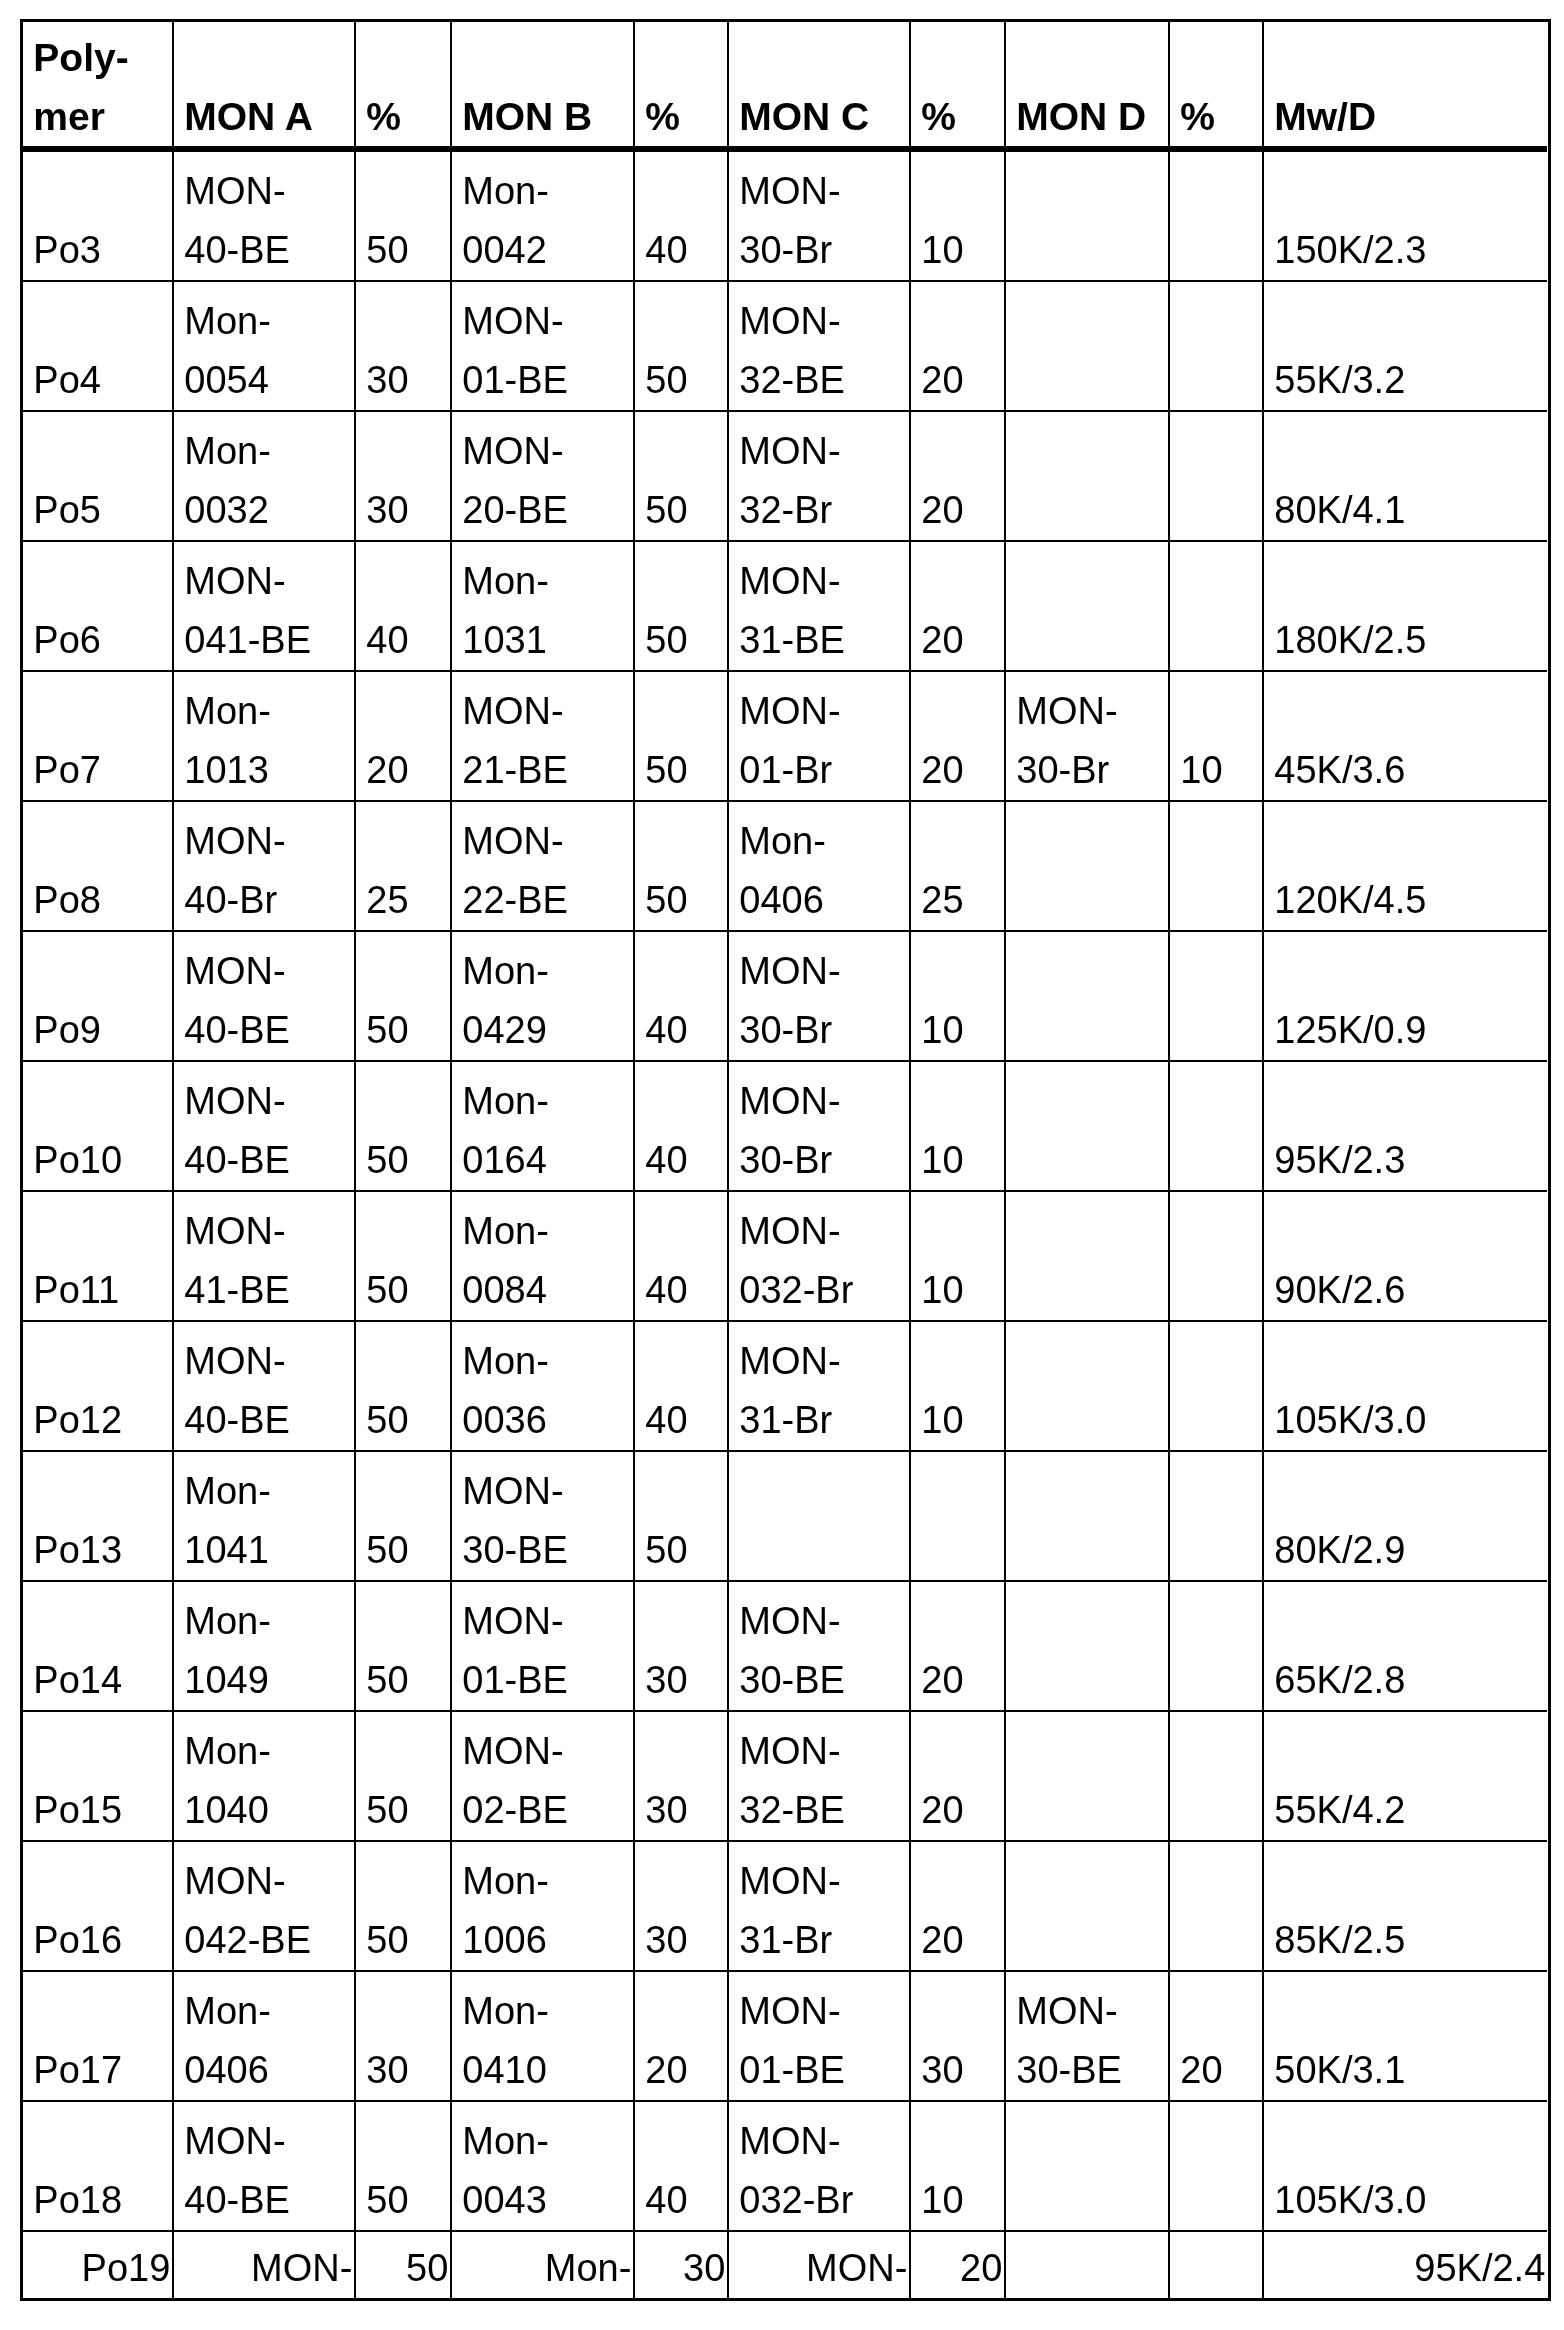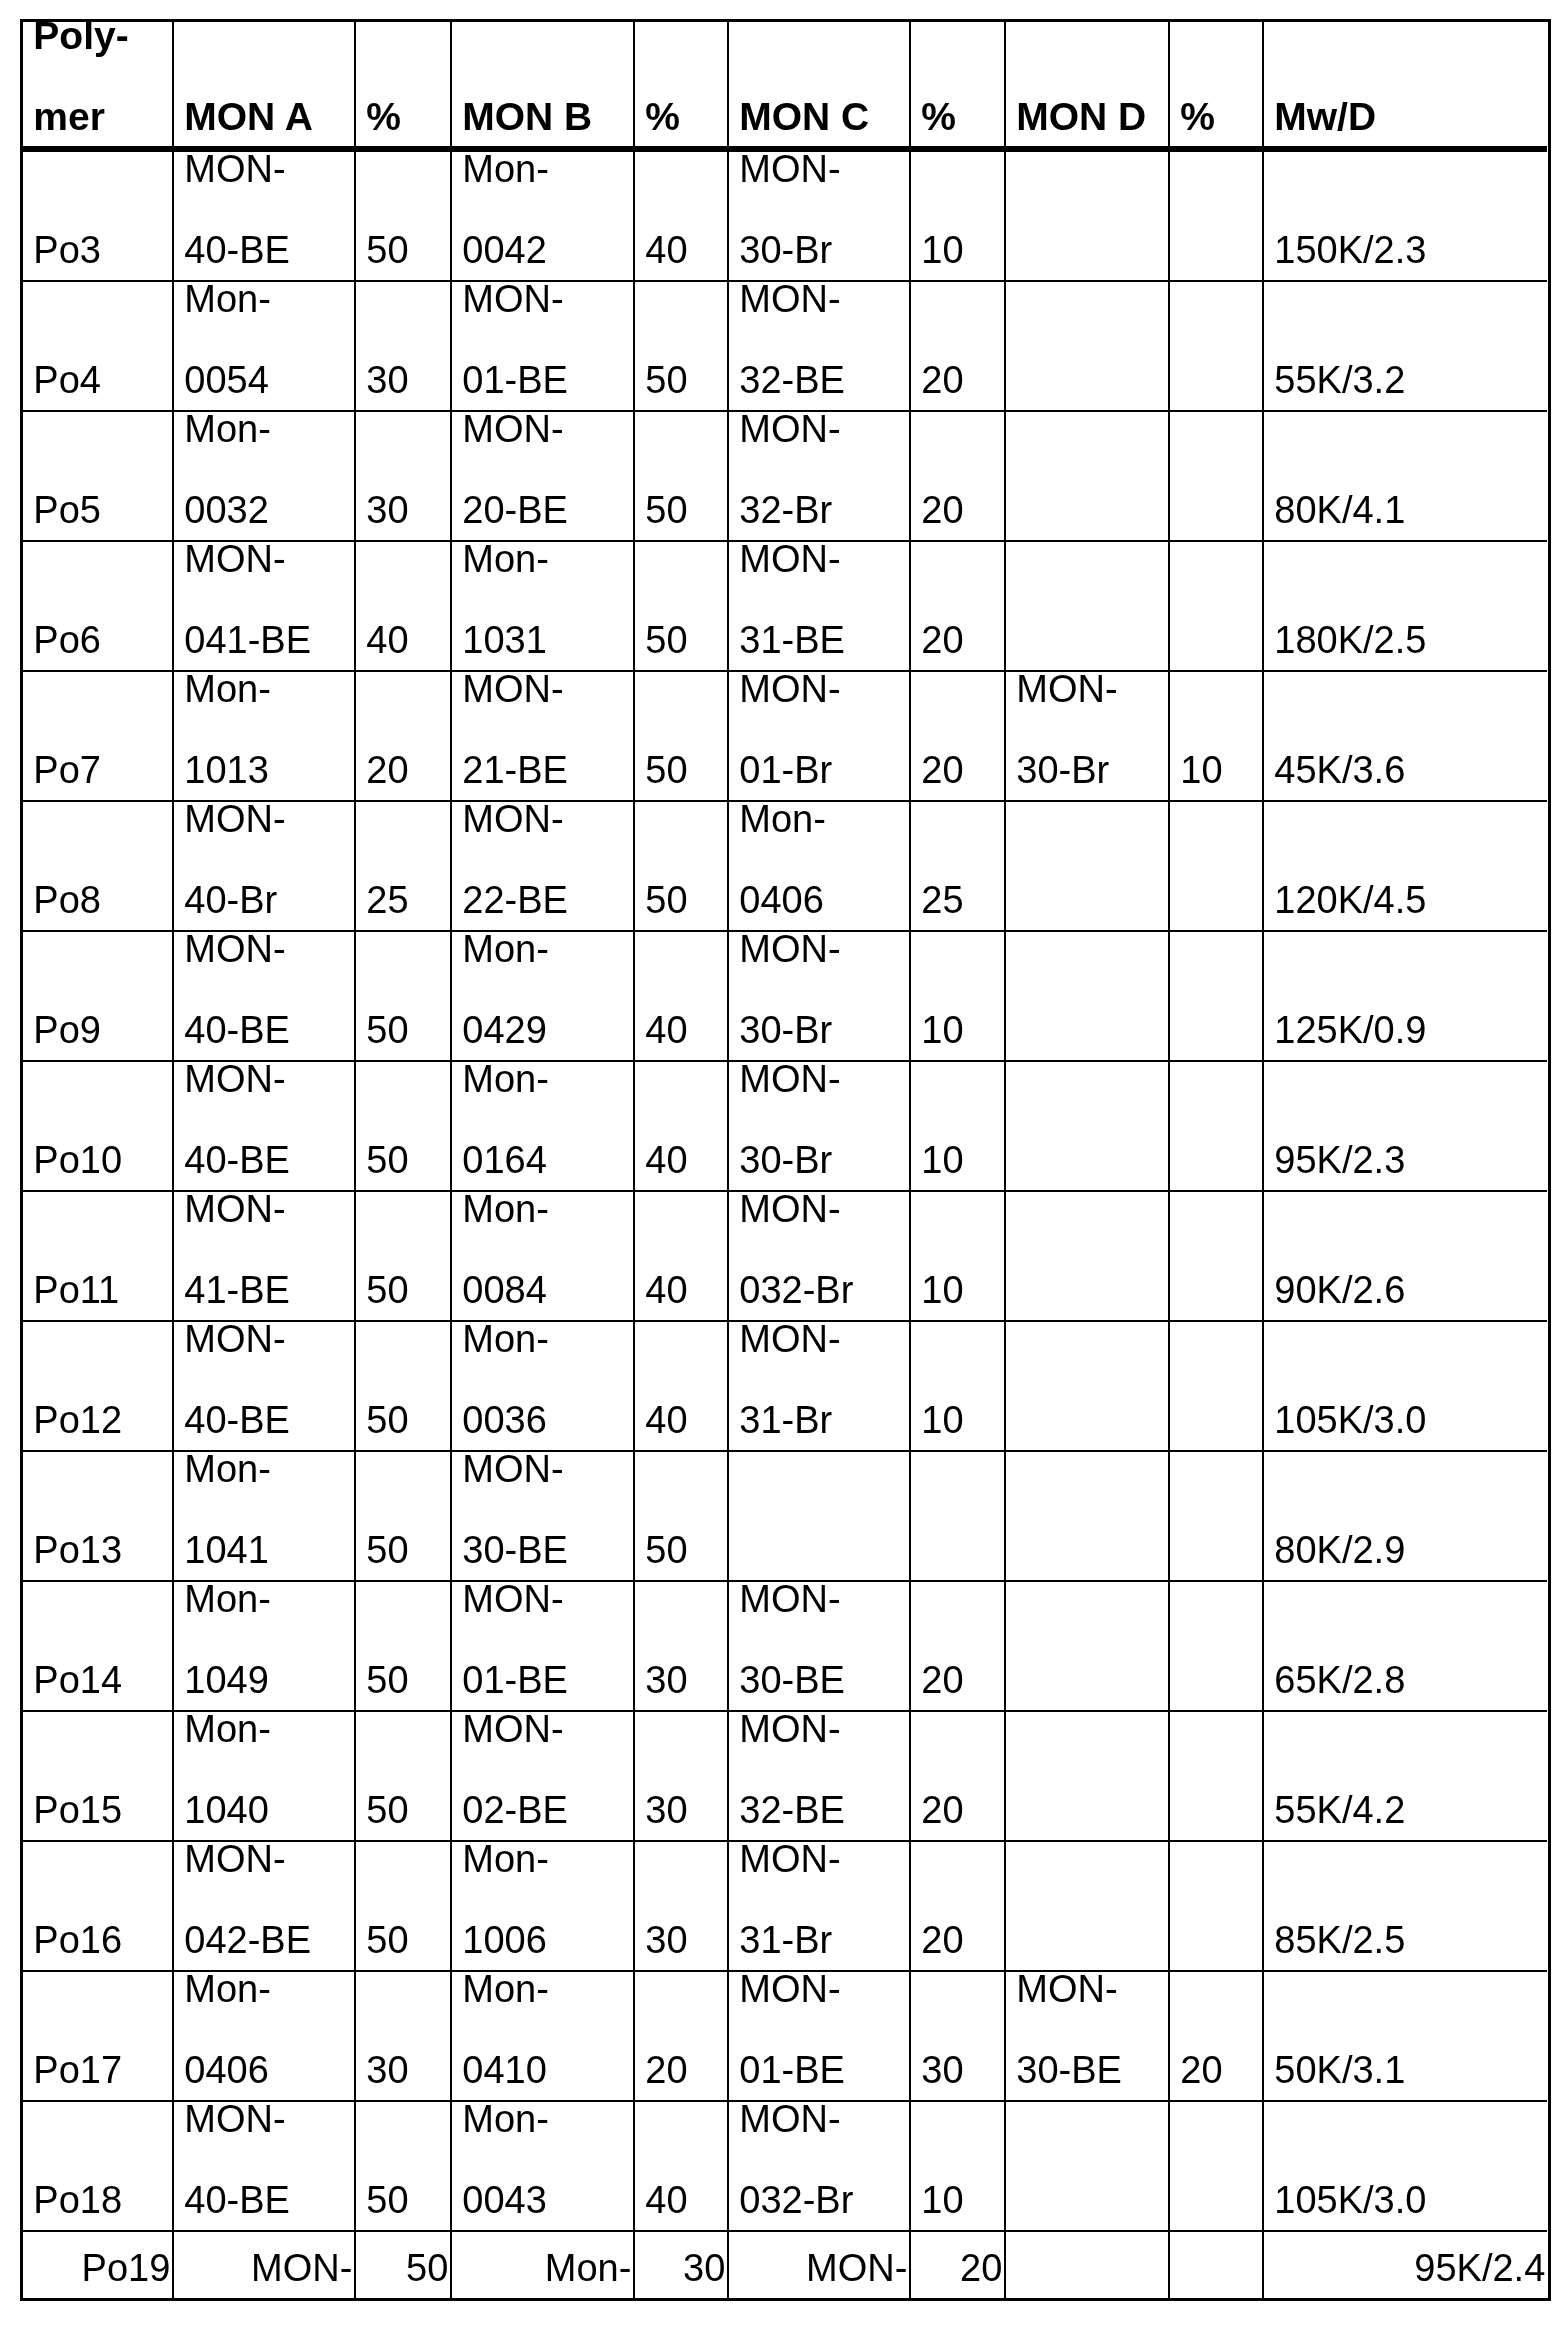--- a/index.html
+++ b/index.html
@@ -34,21 +34,21 @@
     overflow:hidden;
     white-space:nowrap;
   }
   .cell:nth-child(10n){border-right:none;}
   .cell:nth-last-child(-n+10){border-bottom:none;align-items:flex-end;}
   .cell.header{
     font-weight:bold;
     font-size:39px;
     border-bottom:6px solid #000;
   }
-  .line + .line{margin-top:42px;}
+  .line + .line{margin-top:20px;}
 </style>
 </head>
 <body>
 
 <div class="page">
   <div class="ptable" id="ptable">
       <div class="cell header">
         <div class="line">Poly-</div>
         <div class="line">mer</div>
       </div>

